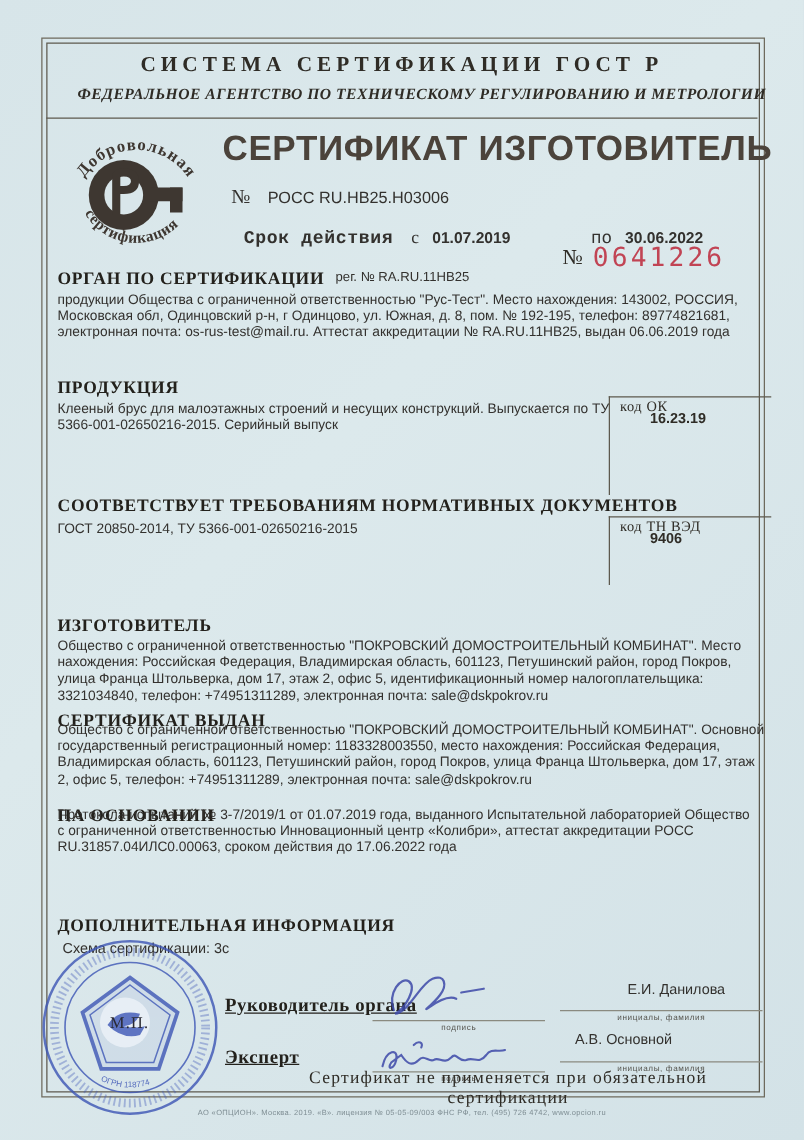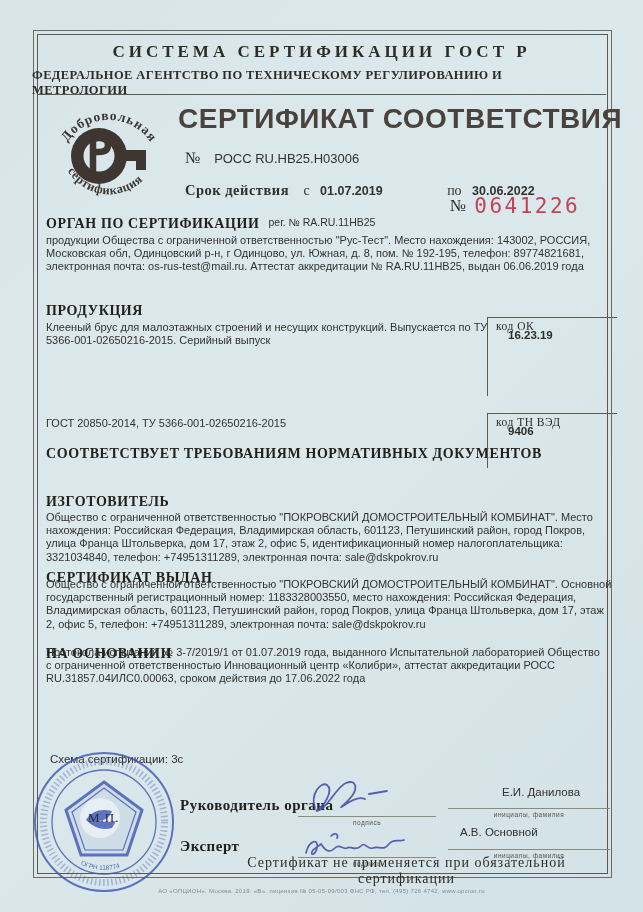--- a/index.html
+++ b/index.html
@@ -21,41 +21,41 @@
   .frame-inner{
     position:absolute;left:3px;top:3px;right:3px;bottom:3px;
     border:1.5px solid #5d594e;
   }
   .hdr-line1{
     position:absolute;left:40px;top:42px;width:563px;
     text-align:center;font-family:"Liberation Serif",serif;font-weight:bold;
     font-size:17px;letter-spacing:4px;color:#2f2c26;
   }
   .hdr-line2{
-    position:absolute;left:32px;top:68px;width:563px;
-    font-family:"Liberation Serif",serif;font-weight:bold;
-    font-size:12.5px;letter-spacing:0.4px;color:#2f2c26;
+    position:absolute;left:56px;top:68px;width:563px;
+    text-align:center;font-family:"Liberation Serif",serif;font-weight:bold;
+    font-size:12.5px;letter-spacing:0.4px;color:#2f2c26;font-style:italic;
   }
   .hdr-divider{
     position:absolute;left:37px;top:94px;width:569px;
     border-top:1.5px solid #5d594e;
   }
   .logo{position:absolute;left:46px;top:98px;width:126px;height:114px;}
   .doc-title{
     position:absolute;left:178px;top:103px;width:430px;
     font-family:"Liberation Sans",sans-serif;font-weight:bold;
     font-size:28px;letter-spacing:0.5px;color:#4b433b;white-space:nowrap;
   }
   .num-row{position:absolute;left:185px;top:149px;font-size:13px;color:#33312e;}
   .num-row .nsign{font-family:"Liberation Serif",serif;font-size:16px;margin-right:14px;}
   .validity-row{position:absolute;left:185px;top:181px;color:#33312e;}
-  .validity-row .lbl{font-family:Liberation Serif, serif;font-weight:bold;font-size:14.5px;letter-spacing:0.5px;}
+  .validity-row .lbl{font-family:Liberation Mono, monospace;font-weight:bold;font-size:14.5px;letter-spacing:0.5px;margin-left:10px;}
   .validity-row .slbl{font-family:"Liberation Serif",serif;font-size:14px;margin-left:10px;}
   .validity-row .date{font-size:12.5px;font-weight:bold;margin-left:6px;}
-  .validity-row .po{font-family:Liberation Serif, serif;font-size:14px;margin-left:60px;}
+  .validity-row .po{font-family:Liberation Mono, monospace;font-size:14px;margin-left:60px;}
   .blank-num{position:absolute;left:450px;top:194px;white-space:nowrap;}
   .blank-num .nsign{font-family:"Liberation Serif",serif;font-size:17px;color:#2f2c26;margin-right:8px;}
   .blank-num .val{
     font-family:"DejaVu Sans Mono",monospace;font-size:21px;letter-spacing:2.5px;
     color:#c14454;vertical-align:-2px;
   }
   .sec-heading{
     position:absolute;font-family:"Liberation Serif",serif;font-weight:bold;
     font-size:14px;letter-spacing:0.6px;color:#23211c;white-space:nowrap;
   }
@@ -66,29 +66,29 @@
   .sec-body{
     position:absolute;font-size:11px;line-height:13.2px;color:#33312e;
     text-align:left;
   }
   .code-box{
     position:absolute;left:487px;width:121px;
     border-top:1px solid #5d594e;border-left:1px solid #5d594e;
     padding:2px 0 0 8px;color:#2f2c26;
   }
   .code-box .code-label{font-family:"Liberation Serif",serif;font-size:11.5px;letter-spacing:0.5px;}
-  .code-box .code-value{font-size:11.5px;font-weight:bold;margin-top:-3px;margin-left:12px;}
+  .code-box .code-value{font-size:11.5px;font-weight:bold;margin-top:-3px;margin-left:24px;}
   .stamp{position:absolute;left:28px;top:746px;width:152px;height:152px;}
   .mp-label{
     position:absolute;left:88px;top:810px;
     font-family:"Liberation Serif",serif;font-size:13px;color:#2a2a33;letter-spacing:1px;
   }
   .sig-label{
     position:absolute;font-family:"Liberation Serif",serif;font-weight:bold;
-    font-size:15px;letter-spacing:0.5px;color:#23211c;white-space:nowrap;
+    font-size:15px;letter-spacing:0.5px;color:#23211c;white-space:nowrap;text-decoration:underline;
   }
   .sig-line{
     position:absolute;border-bottom:1px solid #8a8a80;text-align:center;
   }
   .sig-caption{
     position:absolute;text-align:center;font-size:6.5px;letter-spacing:0.5px;color:#55544e;
   }
   .sig-name{
     position:absolute;font-size:11.5px;color:#33312e;white-space:nowrap;
   }
@@ -129,21 +129,21 @@
     </text>
     <g>
       <circle cx="53" cy="58" r="28" fill="#3e3731"></circle>
       <circle cx="53" cy="58" r="15.5" fill="#d9e6ea"></circle>
       <rect x="74" y="52" width="26" height="11" fill="#3e3731"></rect>
       <rect x="90" y="52" width="10" height="20" fill="#3e3731"></rect>
       <path d="M47,74 L47,44 Q47,40 53,40 Q62,40 62,47 Q62,54 53,54 L47,54" fill="none" stroke="#3e3731" stroke-width="6.5"></path>
     </g>
   </svg>
 
-  <div class="doc-title">СЕРТИФИКАТ СООТВЕТСТВИЯ</div>
+  <div class="doc-title">СЕРТИФИКАТ ИЗГОТОВИТЕЛЬ</div>
 
   <div class="num-row">
     <span class="nsign">№</span><span>РОСС RU.НВ25.Н03006</span>
   </div>
 
   <div class="validity-row">
     <span class="lbl">Срок действия</span>
     <span class="slbl">с</span>
     <span class="date">01.07.2019</span>
     <span class="po">по</span>
@@ -159,36 +159,37 @@
   </div>
   <div class="sec-body" style="left:46px;top:234px;width:568px;">продукции Общества с ограниченной ответственностью "Рус-Тест". Место нахождения: 143002, РОССИЯ, Московская обл, Одинцовский р-н, г Одинцово, ул. Южная, д. 8, пом. № 192-195, телефон: 89774821681, электронная почта: os-rus-test@mail.ru. Аттестат аккредитации № RA.RU.11НВ25, выдан 06.06.2019 года</div>
 
   <div class="sec-heading" style="left:46px;top:303px;">ПРОДУКЦИЯ</div>
   <div class="sec-body" style="left:46px;top:321px;width:448px;">Клееный брус для малоэтажных строений и несущих конструкций. Выпускается по ТУ 5366-001-02650216-2015. Серийный выпуск</div>
   <div class="code-box" style="top:317px;height:76px;">
     <div class="code-label">код ОК</div>
     <div class="code-value">16.23.19</div>
   </div>
 
-  <div class="sec-heading" style="left:46px;top:398px;margin-top:48px;">СООТВЕТСТВУЕТ ТРЕБОВАНИЯМ НОРМАТИВНЫХ ДОКУМЕНТОВ</div>
+  <div class="sec-heading" style="left:46px;top:398px;">СООТВЕТСТВУЕТ ТРЕБОВАНИЯМ НОРМАТИВНЫХ ДОКУМЕНТОВ</div>
   <div class="sec-body" style="left:46px;top:417px;width:440px;">ГОСТ 20850-2014, ТУ 5366-001-02650216-2015</div>
   <div class="code-box" style="top:413px;height:52px;">
     <div class="code-label">код ТН ВЭД</div>
     <div class="code-value">9406</div>
   </div>
 
   <div class="sec-heading" style="left:46px;top:494px;">ИЗГОТОВИТЕЛЬ</div>
   <div class="sec-body" style="left:46px;top:511px;width:568px;">Общество с ограниченной ответственностью "ПОКРОВСКИЙ ДОМОСТРОИТЕЛЬНЫЙ КОМБИНАТ". Место нахождения: Российская Федерация, Владимирская область, 601123, Петушинский район, город Покров, улица Франца Штольверка, дом 17, этаж 2, офис 5, идентификационный номер налогоплательщика: 3321034840, телефон: +74951311289, электронная почта: sale@dskpokrov.ru</div>
 
   <div class="sec-heading" style="left:46px;top:570px;">СЕРТИФИКАТ ВЫДАН</div>
   <div class="sec-body" style="left:46px;top:578px;width:568px;">Общество с ограниченной ответственностью "ПОКРОВСКИЙ ДОМОСТРОИТЕЛЬНЫЙ КОМБИНАТ". Основной государственный регистрационный номер: 1183328003550, место нахождения: Российская Федерация, Владимирская область, 601123, Петушинский район, город Покров, улица Франца Штольверка, дом 17, этаж 2, офис 5, телефон: +74951311289, электронная почта: sale@dskpokrov.ru</div>
 
   <div class="sec-heading" style="left:46px;top:629px;margin-top:17px;">НА ОСНОВАНИИ</div>
   <div class="sec-body" style="left:46px;top:646px;width:560px;">Протокола испытаний № 3-7/2019/1 от 01.07.2019 года, выданного Испытательной лабораторией Общество с ограниченной ответственностью Инновационный центр «Колибри», аттестат аккредитации РОСС RU.31857.04ИЛС0.00063, сроком действия до 17.06.2022 года</div>
 
+  <div class="sec-heading" style="left:46px;top:734px;">ДОПОЛНИТЕЛЬНАЯ ИНФОРМАЦИЯ</div>
   <div class="sec-body" style="left:50px;top:753px;width:300px;font-size:11.5px;">Схема сертификации: 3с</div>
 
   <svg class="stamp" viewBox="0 0 152 152">
     <defs>
       <path id="stampBot" d="M 28,92 A 52,52 0 0 0 124,92"></path>
     </defs>
     <g stroke="#3c55b5" fill="none" opacity="0.8">
       <circle cx="76" cy="76" r="69" stroke-width="2"></circle>
       <circle cx="76" cy="76" r="52" stroke-width="1.3"></circle>
       <circle cx="76" cy="76" r="60.5" stroke-width="7" stroke-dasharray="1.5 2.6" opacity="0.45"></circle>

